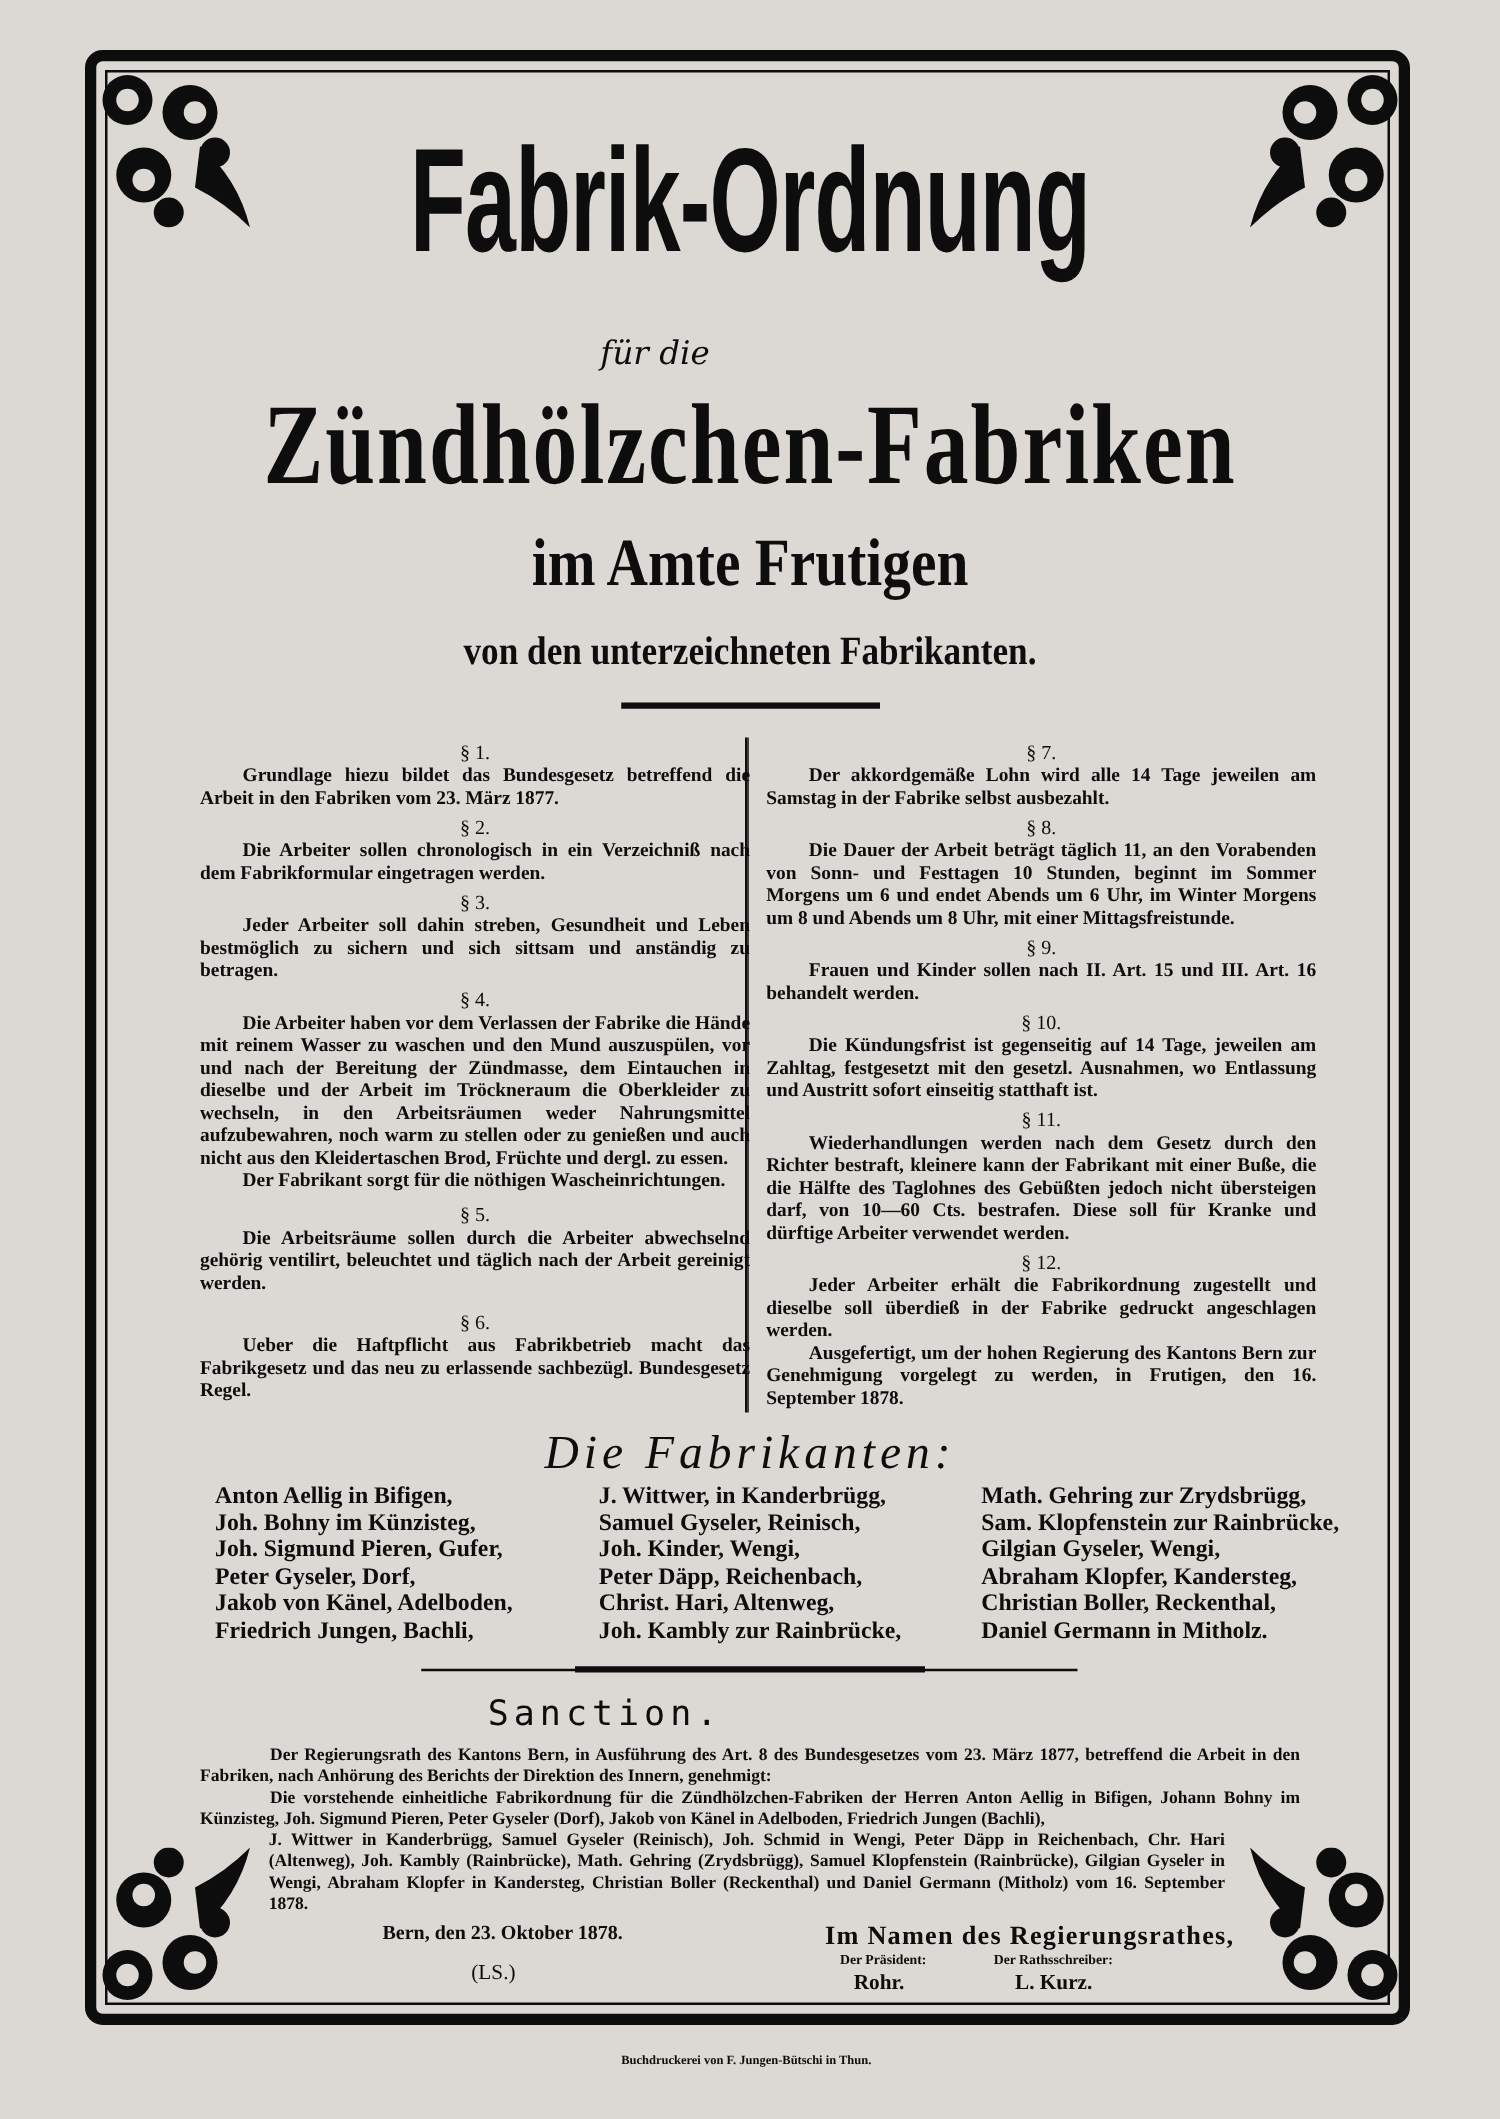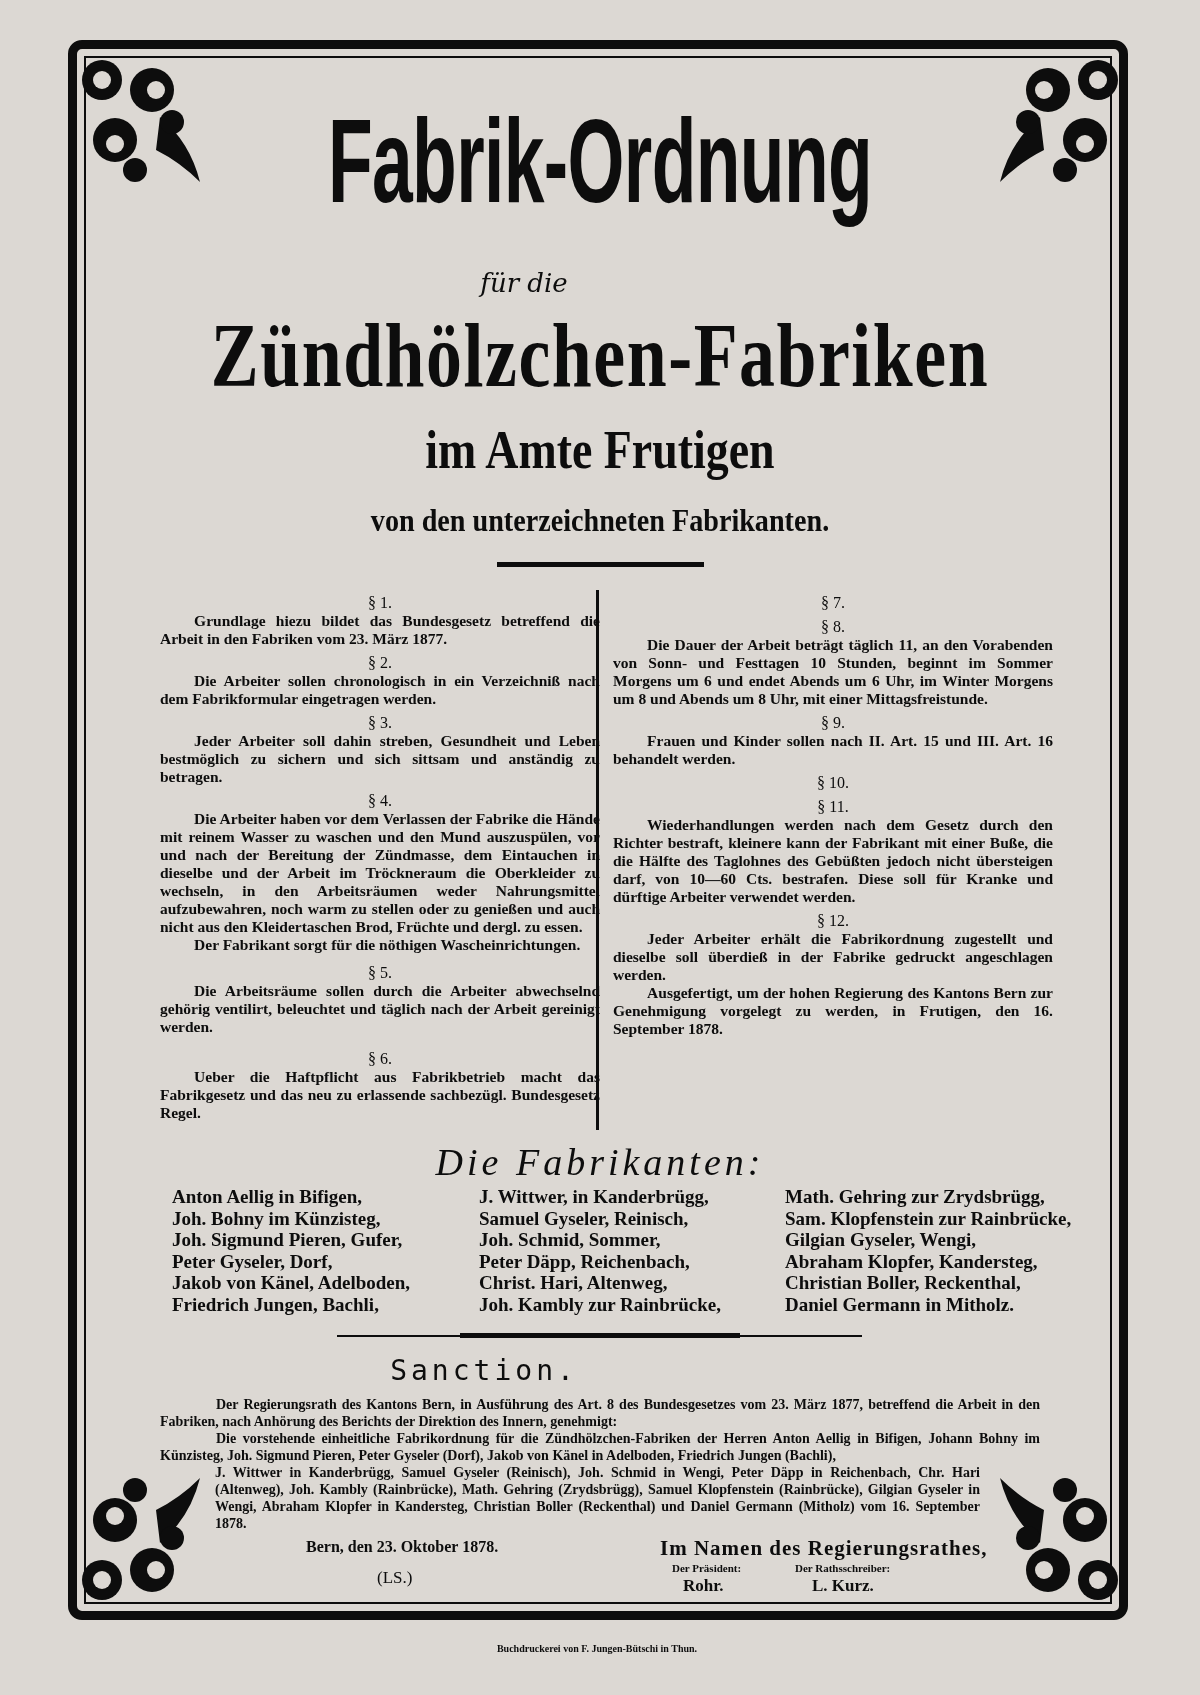--- a/index.html
+++ b/index.html
@@ -201,31 +201,33 @@
     <div class="para-head">§ 6.</div>
     <p class="para-body">Ueber die Haftpflicht aus Fabrikbetrieb macht das Fabrikgesetz und das neu zu erlassende sachbezügl. Bundesgesetz Regel.</p>
   </div>
 </div>
 
 <div class="col-divider"></div>
 
 <div class="col col-right">
   <div>
     <div class="para-head">§ 7.</div>
+    <p class="para-body">Der akkordgemäße Lohn wird alle 14 Tage jeweilen am Samstag in der Fabrike selbst ausbezahlt.</p>
   </div>
   <div>
     <div class="para-head">§ 8.</div>
     <p class="para-body">Die Dauer der Arbeit beträgt täglich 11, an den Vorabenden von Sonn- und Festtagen 10 Stunden, beginnt im Sommer Morgens um 6 und endet Abends um 6 Uhr, im Winter Morgens um 8 und Abends um 8 Uhr, mit einer Mittagsfreistunde.</p>
   </div>
   <div>
     <div class="para-head">§ 9.</div>
     <p class="para-body">Frauen und Kinder sollen nach II. Art. 15 und III. Art. 16 behandelt werden.</p>
   </div>
   <div>
     <div class="para-head">§ 10.</div>
+    <p class="para-body">Die Kündungsfrist ist gegenseitig auf 14 Tage, jeweilen am Zahltag, festgesetzt mit den gesetzl. Ausnahmen, wo Entlassung und Austritt sofort einseitig statthaft ist.</p>
   </div>
   <div>
     <div class="para-head">§ 11.</div>
     <p class="para-body">Wiederhandlungen werden nach dem Gesetz durch den Richter bestraft, kleinere kann der Fabrikant mit einer Buße, die die Hälfte des Taglohnes des Gebüßten jedoch nicht übersteigen darf, von 10—60 Cts. bestrafen. Diese soll für Kranke und dürftige Arbeiter verwendet werden.</p>
   </div>
   <div>
     <div class="para-head">§ 12.</div>
     <p class="para-body">Jeder Arbeiter erhält die Fabrikordnung zugestellt und dieselbe soll überdieß in der Fabrike gedruckt angeschlagen werden.</p>
     <p class="para-body">Ausgefertigt, um der hohen Regierung des Kantons Bern zur Genehmigung vorgelegt zu werden, in Frutigen, den 16. September 1878.</p>
   </div>
@@ -236,21 +238,21 @@
   <div>Anton Aellig in Bifigen,</div>
   <div>Joh. Bohny im Künzisteg,</div>
   <div>Joh. Sigmund Pieren, Gufer,</div>
   <div>Peter Gyseler, Dorf,</div>
   <div>Jakob von Känel, Adelboden,</div>
   <div>Friedrich Jungen, Bachli,</div>
 </div>
 <div class="fab-col fab-c2">
   <div>J. Wittwer, in Kanderbrügg,</div>
   <div>Samuel Gyseler, Reinisch,</div>
-  <div>Joh. Schmid, Sommer,</div>
+  <div>Joh. Kinder, Wengi,</div>
   <div>Peter Däpp, Reichenbach,</div>
   <div>Christ. Hari, Altenweg,</div>
   <div>Joh. Kambly zur Rainbrücke,</div>
 </div>
 <div class="fab-col fab-c3">
   <div>Math. Gehring zur Zrydsbrügg,</div>
   <div>Sam. Klopfenstein zur Rainbrücke,</div>
   <div>Gilgian Gyseler, Wengi,</div>
   <div>Abraham Klopfer, Kandersteg,</div>
   <div>Christian Boller, Reckenthal,</div>

